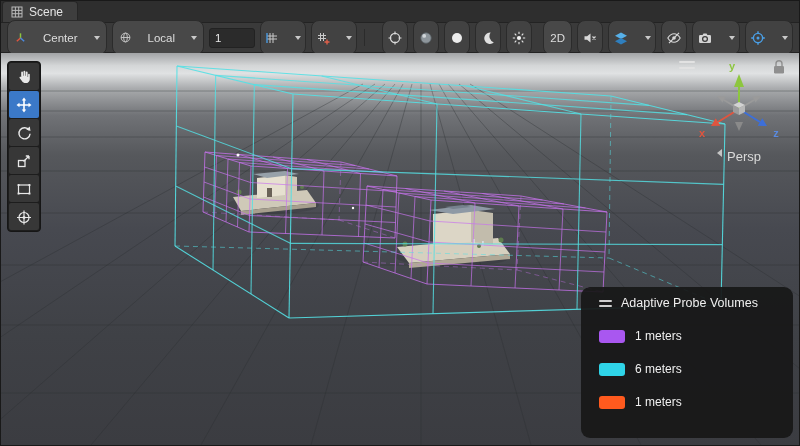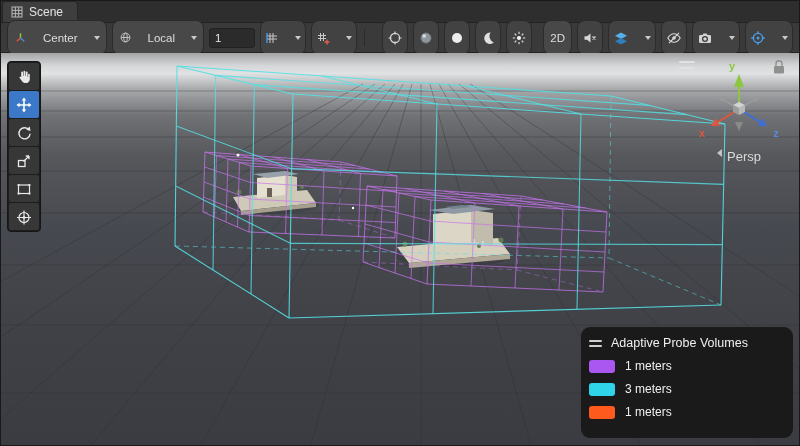--- a/index.html
+++ b/index.html
@@ -34,26 +34,26 @@
   .gizmo{position:absolute;right:12px;top:4px;width:96px;text-align:center}
   .gizmo text{font-family:"Liberation Sans",sans-serif;font-size:11px;font-weight:bold}
   .persp{display:flex;justify-content:center;gap:5px;color:#dadada;font-size:13px;margin-top:0}
   .chevleft{width:0;height:0;border-top:4px solid transparent;border-bottom:4px solid transparent;border-right:5px solid #c4c4c4}
 
   
   .handle{position:absolute;left:678px;top:8px;width:16px;display:flex;flex-direction:column;gap:4px}
   .handle i{display:block;height:2px;background:#e2e2e2;border-radius:1px}
 
   
-  .legend{position:absolute;right:6px;bottom:7px;width:212px;background:rgba(24,24,24,0.93);border-radius:9px;padding:9px 8px 10px;color:#f0f0f0}
+  .legend{position:absolute;right:6px;bottom:7px;width:212px;background:rgba(24,24,24,0.93);border-radius:9px;padding:9px 18px 10px;color:#f0f0f0}
   .legend-header{display:flex;align-items:center;gap:9px;font-size:12.5px}
   .legend-handle{display:flex;flex-direction:column;gap:3px}
   .legend-handle i{display:block;width:13px;height:2px;background:#cfcfcf;border-radius:1px}
   .legend-sub{font-size:12px;margin:10px 0 7px;color:#ededed}
-  .lrow{display:flex;align-items:center;gap:10px;margin:9px 0}
+  .lrow{display:flex;align-items:center;gap:10px;margin:19px 0}
   .swatch{width:26px;height:13px;border-radius:3px;flex:0 0 auto}
   .lrow span{font-size:12px}
 </style>
 </head>
 <body>
 
 <div class="window">
 
   <div class="tabbar">
     <div class="tab">
@@ -443,21 +443,21 @@
             <i></i>
           </span>
         <span>Adaptive Probe Volumes</span>
       </div>
       <div class="lrow">
         <span class="swatch" style="background: rgb(169, 87, 240);"></span>
         <span>1 meters</span>
       </div>
       <div class="lrow">
         <span class="swatch" style="background: rgb(47, 212, 232);"></span>
-        <span>3 meters</span>
+        <span>6 meters</span>
       </div>
       <div class="lrow">
         <span class="swatch" style="background: rgb(255, 90, 30);"></span>
         <span>1 meters</span>
       </div>
     </div>
   </div>
 </div>
 
 </body></html>

